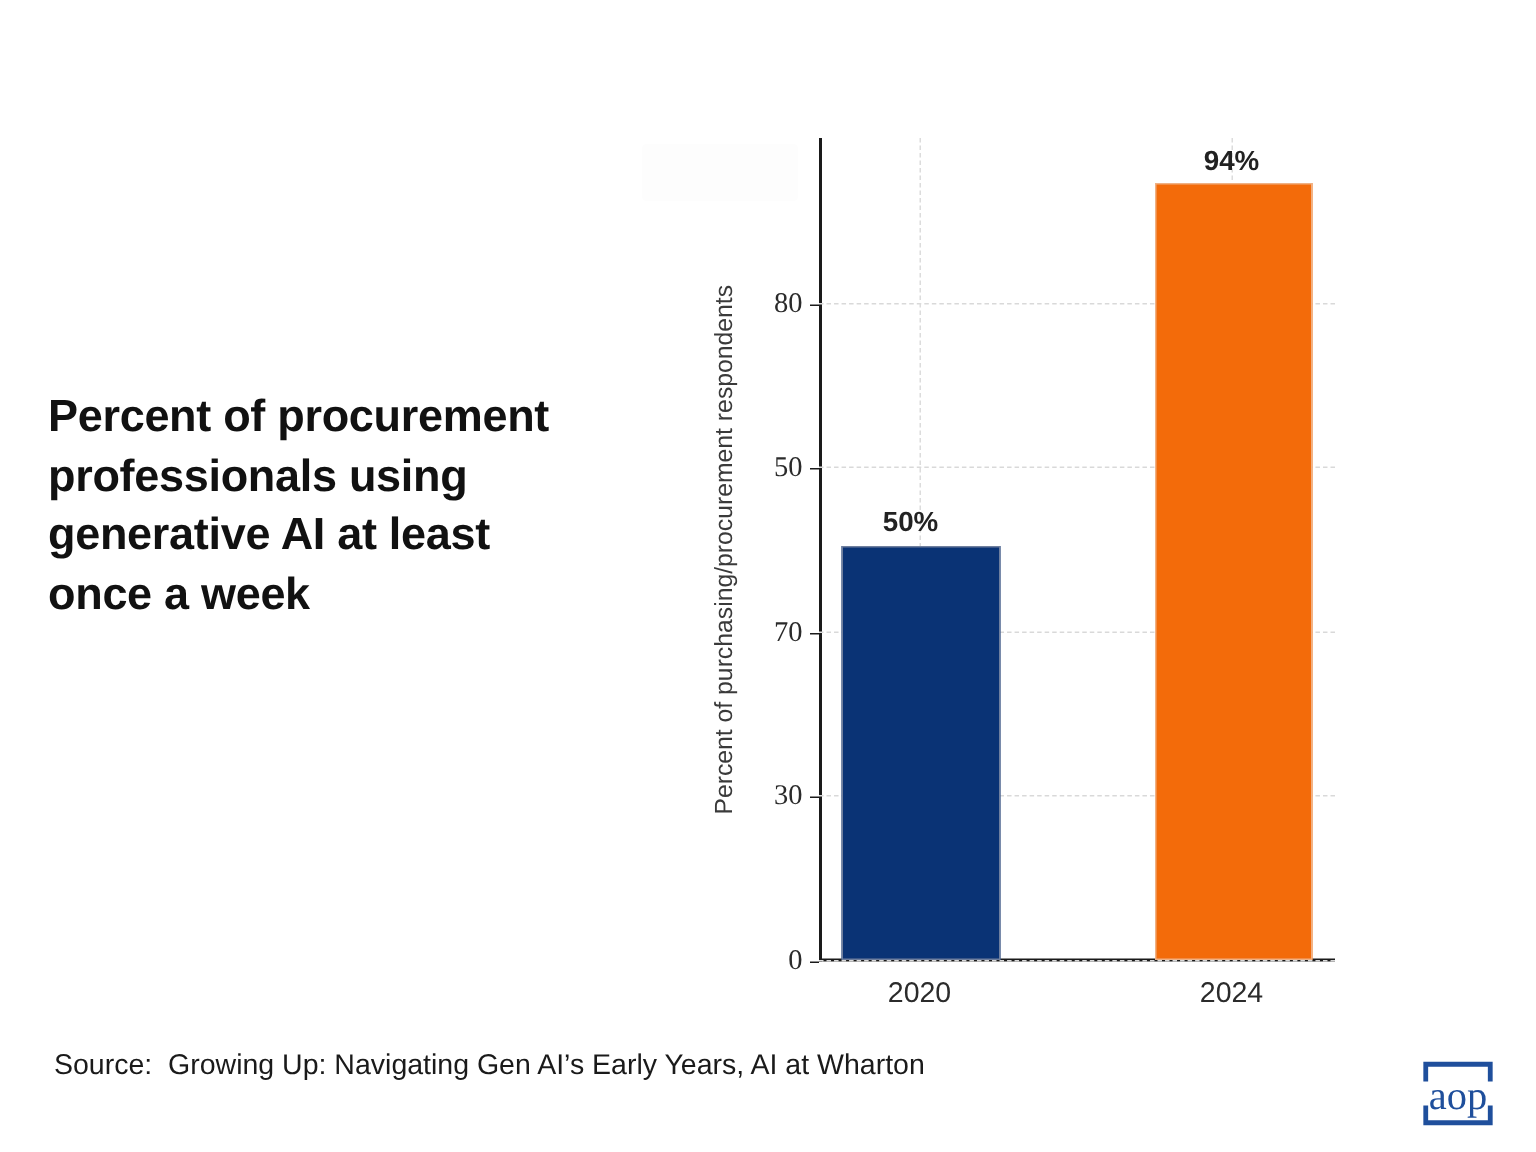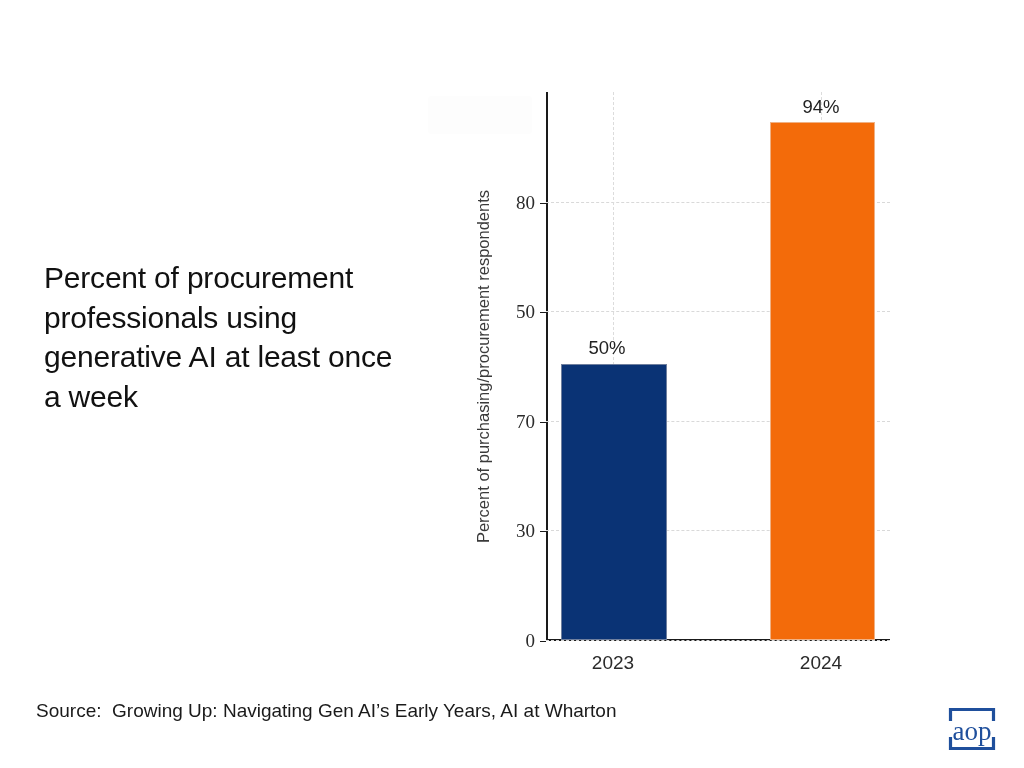--- a/index.html
+++ b/index.html
@@ -12,25 +12,25 @@
     height: 768px;
     position: relative;
     overflow: hidden;
     font-family: "Liberation Sans", sans-serif;
     -webkit-font-smoothing: antialiased;
   }
 
   
   #slide-title {
     position: absolute;
-    left: 44px;
+    left: 32px;
     top: 258px;
     width: 350px;
     font-size: 30px;
-    font-weight: normal;
+    font-weight: bold;
     line-height: 1.32;
     color: #111111;
     letter-spacing: -0.2px;
   }
 
   
   #source-note {
     position: absolute;
     left: 36px;
     top: 700px;
@@ -129,21 +129,21 @@
 
   .bar {
     position: absolute;
     bottom: 0;
   }
 
   .bar-label {
     position: absolute;
     transform: translateX(-50%);
     font-size: 18.5px;
-    font-weight: normal;
+    font-weight: bold;
     color: #222222;
     white-space: nowrap;
   }
 
   #y-axis-title {
     position: absolute;
     left: 471px;
     top: 92px;
     height: 548px;
     width: 26px;
@@ -212,21 +212,21 @@
     <div class="gridline-v" style="left:275px"></div>
 
     <div class="bar" style="left:15px; width:104px; height:274.3px; background:#0a3375; border:1px solid #6f7f9e;"></div>
 
     <div class="bar" style="left:224px; width:103px; height:515.6px; background:#f36b0a; border:1px solid #f0b184;"></div>
 
     <div class="bar-label" style="left:61px; top:245px">50%</div>
     <div class="bar-label" style="left:275px; top:4px">94%</div>
   </div>
 
-  <div class="xtick-label" style="left:613px">2023</div>
+  <div class="xtick-label" style="left:613px">2020</div>
   <div class="xtick-label" style="left:821px">2024</div>
 </div>
 
 <div id="slide-title">Percent of procurement professionals using generative AI at least once a week</div>
 
 <div id="source-note">Source:  Growing Up: Navigating Gen AI’s Early Years, AI at Wharton</div>
 
 <div id="aop-logo">
   <svg width="56" height="50" viewBox="0 0 56 50" xmlns="http://www.w3.org/2000/svg">
 

